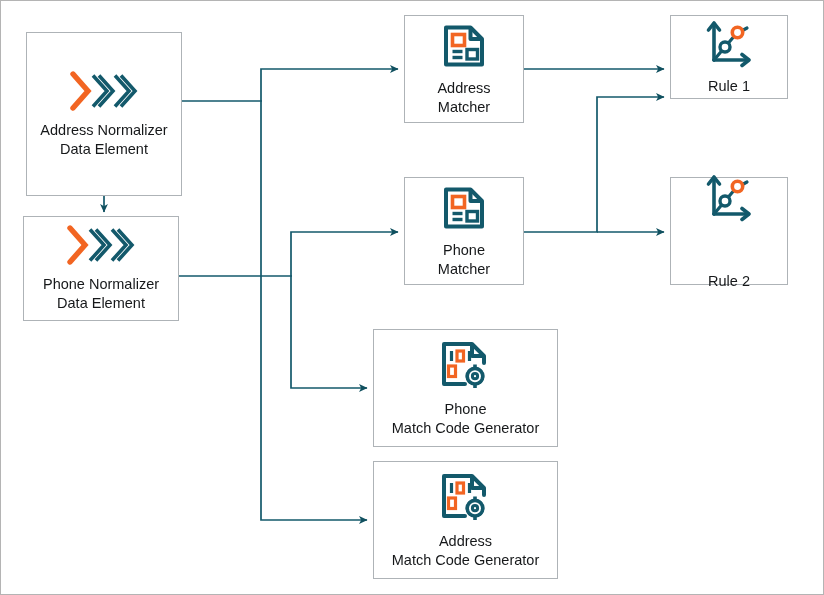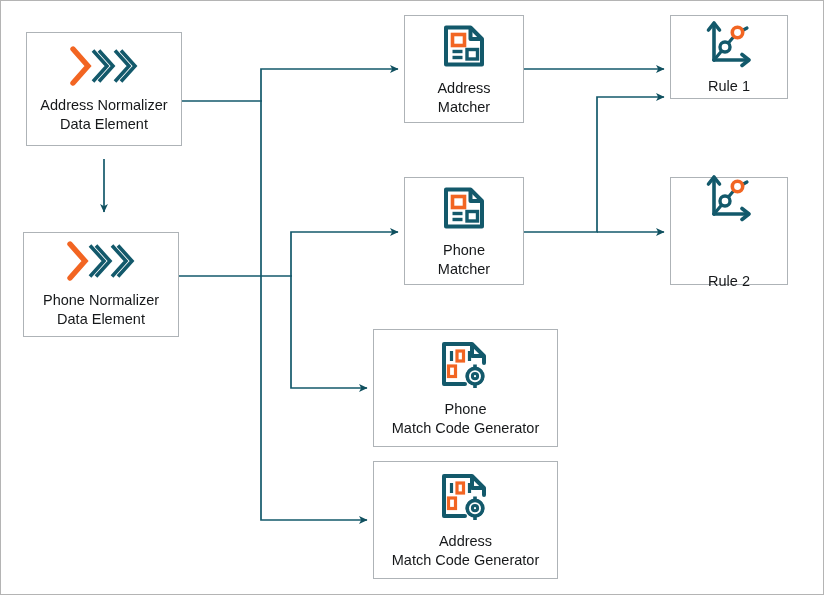--- a/index.html
+++ b/index.html
@@ -78,35 +78,35 @@
       <path d="M 260,100 L 260,68 L 397,68" marker-end="url(#arrowR)"></path>
       <path d="M 260,100 L 260,519 L 366,519" marker-end="url(#arrowR)"></path>
       <path d="M 290,275 L 290,231 L 397,231" marker-end="url(#arrowR)"></path>
       <path d="M 290,275 L 290,387 L 366,387" marker-end="url(#arrowR)"></path>
       <path d="M 523,68 L 663,68" marker-end="url(#arrowR)"></path>
       <path d="M 523,231 L 596,231 L 596,96 L 663,96" marker-end="url(#arrowR)"></path>
       <path d="M 596,231 L 663,231" marker-end="url(#arrowR)"></path>
     </g>
   </svg>
 
-  <div class="node" style="left:25px; top:31px; width:156px; height:114px;">
+  <div class="node" style="left:25px; top:31px; width:156px; height:164px;">
     <span class="node-icon">
       <svg width="72" height="42" viewBox="0 0 72 42" xmlns="http://www.w3.org/2000/svg">
         <path d="M 5,4 L 20,21 L 5,38" fill="none" stroke="#f26522" stroke-width="5.4" stroke-linecap="round" stroke-linejoin="miter"></path>
         <path d="M 25,5.5 L 39,21 L 25,36.5" fill="none" stroke="#13596b" stroke-width="3.6" stroke-linejoin="miter"></path>
         <path d="M 31,5.5 L 45,21 L 31,36.5" fill="none" stroke="#13596b" stroke-width="3.6" stroke-linejoin="miter"></path>
         <path d="M 47,5.5 L 61,21 L 47,36.5" fill="none" stroke="#13596b" stroke-width="3.6" stroke-linejoin="miter"></path>
         <path d="M 53,5.5 L 67,21 L 53,36.5" fill="none" stroke="#13596b" stroke-width="3.6" stroke-linejoin="miter"></path>
       </svg>
     </span>
     <span class="node-label">Address Normalizer
 Data Element</span>
   </div>
 
-  <div class="node" style="left:22px; top:231px; width:156px; height:105px;align-items:center;">
+  <div class="node" style="left:22px; top:215px; width:156px; height:105px;align-items:center;">
     <span class="node-icon">
       <svg width="72" height="42" viewBox="0 0 72 42" xmlns="http://www.w3.org/2000/svg">
         <path d="M 5,4 L 20,21 L 5,38" fill="none" stroke="#f26522" stroke-width="5.4" stroke-linecap="round" stroke-linejoin="miter"></path>
         <path d="M 25,5.5 L 39,21 L 25,36.5" fill="none" stroke="#13596b" stroke-width="3.6" stroke-linejoin="miter"></path>
         <path d="M 31,5.5 L 45,21 L 31,36.5" fill="none" stroke="#13596b" stroke-width="3.6" stroke-linejoin="miter"></path>
         <path d="M 47,5.5 L 61,21 L 47,36.5" fill="none" stroke="#13596b" stroke-width="3.6" stroke-linejoin="miter"></path>
         <path d="M 53,5.5 L 67,21 L 53,36.5" fill="none" stroke="#13596b" stroke-width="3.6" stroke-linejoin="miter"></path>
       </svg>
     </span>
     <span class="node-label">Phone Normalizer

